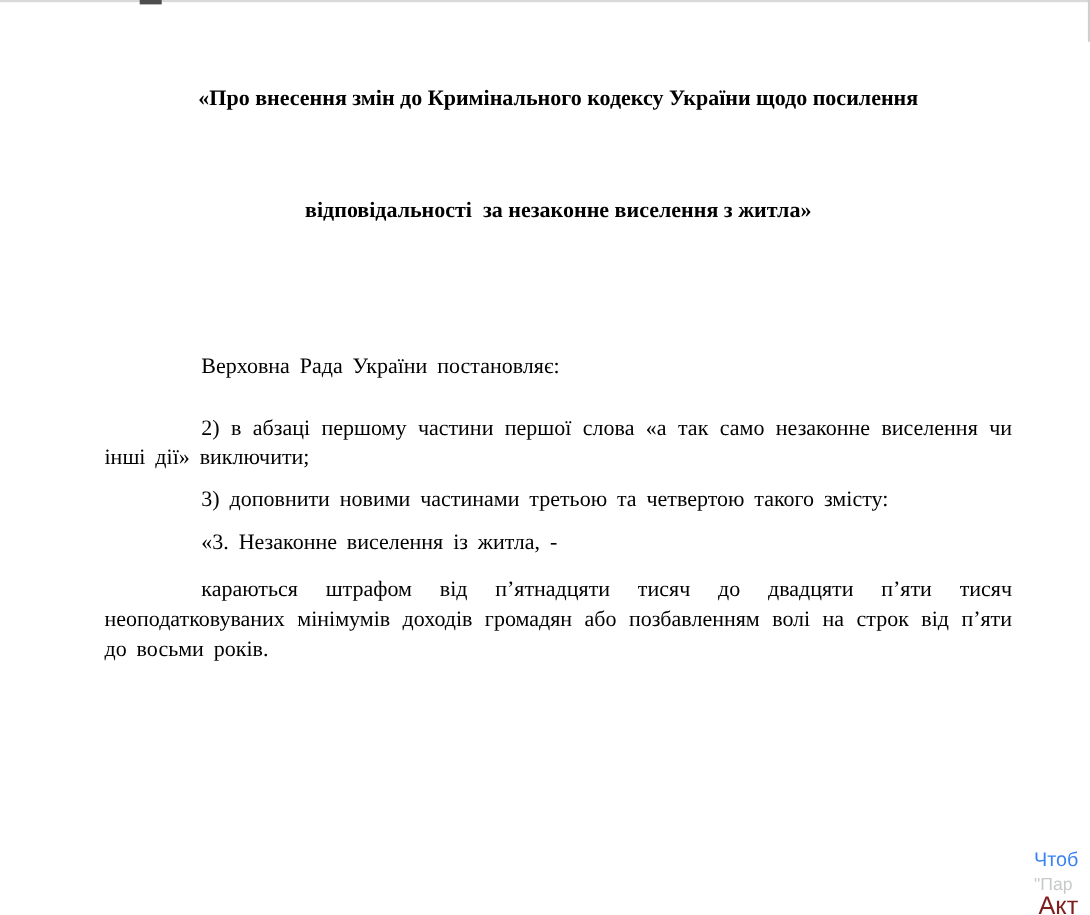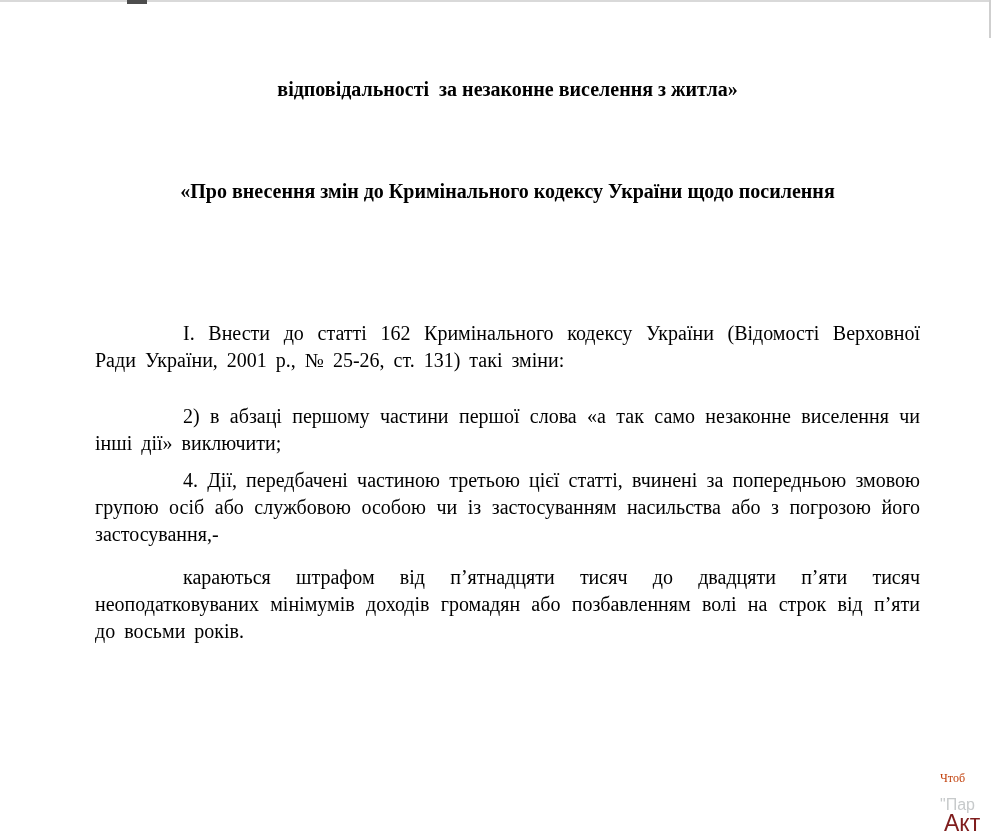--- a/index.html
+++ b/index.html
@@ -55,38 +55,39 @@
   .mt16 { margin-top: 16px !important; }
   .mt26 { margin-top: 26px !important; }
   .mt29 { margin-top: 29px !important; }
   
   .watermark {
     position: absolute;
     font-family: "Liberation Sans", "DejaVu Sans", sans-serif;
     white-space: nowrap;
   }
   .wm-1 { left: 944px; top: 778px; font-size: 23px; color: #7f1d1d; margin-top: 32px; }
-  .wm-2 { left: 940px; top: 771px; font-size: 12px; color: #c2410c; font-family: Liberation Serif, serif; }
+  .wm-2 { left: 940px; top: 771px; font-size: 18px; color: #3b82f6; }
   .wm-3 { left: 940px; top: 796px; font-size: 16px; color: #c7cacb; }
 </style>
 </head>
 <body>
 
 <div class="top-line"></div>
 <div class="remnant"></div>
 <div class="edge-line"></div>
 
 <div class="doc">
   <div class="title">
+    <div>«Про внесення змін до Кримінального кодексу України щодо посилення</div>
     <div>відповідальності  за незаконне виселення з житла»</div>
-    <div>«Про внесення змін до Кримінального кодексу України щодо посилення</div>
   </div>
 
-  <p class="mt26">І. Внести до статті 162 Кримінального кодексу України (Відомості Верховної Ради України, 2001 р., № 25-26, ст. 131) такі зміни:</p>
+  <p class="mt0">Верховна Рада України постановляє:</p>
   <p class="mt29">2) в абзаці першому частини першої слова «а так само незаконне виселення чи інші дії» виключити;</p>
-  <p class="mt10">4. Дії, передбачені частиною третьою цієї статті, вчинені за попередньою змовою групою осіб або службовою особою чи  із застосуванням насильства або з погрозою його застосування,-</p>
+  <p class="mt11">3) доповнити новими частинами третьою та четвертою такого змісту:</p>
+  <p class="mt12">«3. Незаконне виселення із житла, -</p>
   <p class="mt16">караються штрафом від п’ятнадцяти тисяч до двадцяти п’яти тисяч неоподатковуваних мінімумів доходів громадян або позбавленням волі на строк від п’яти до восьми років.</p>
 
 </div>
 
 <div class="watermark wm-1">Акт</div>
 <div class="watermark wm-2">Чтоб</div>
 <div class="watermark wm-3">"Пар</div>
 
 </body></html>

